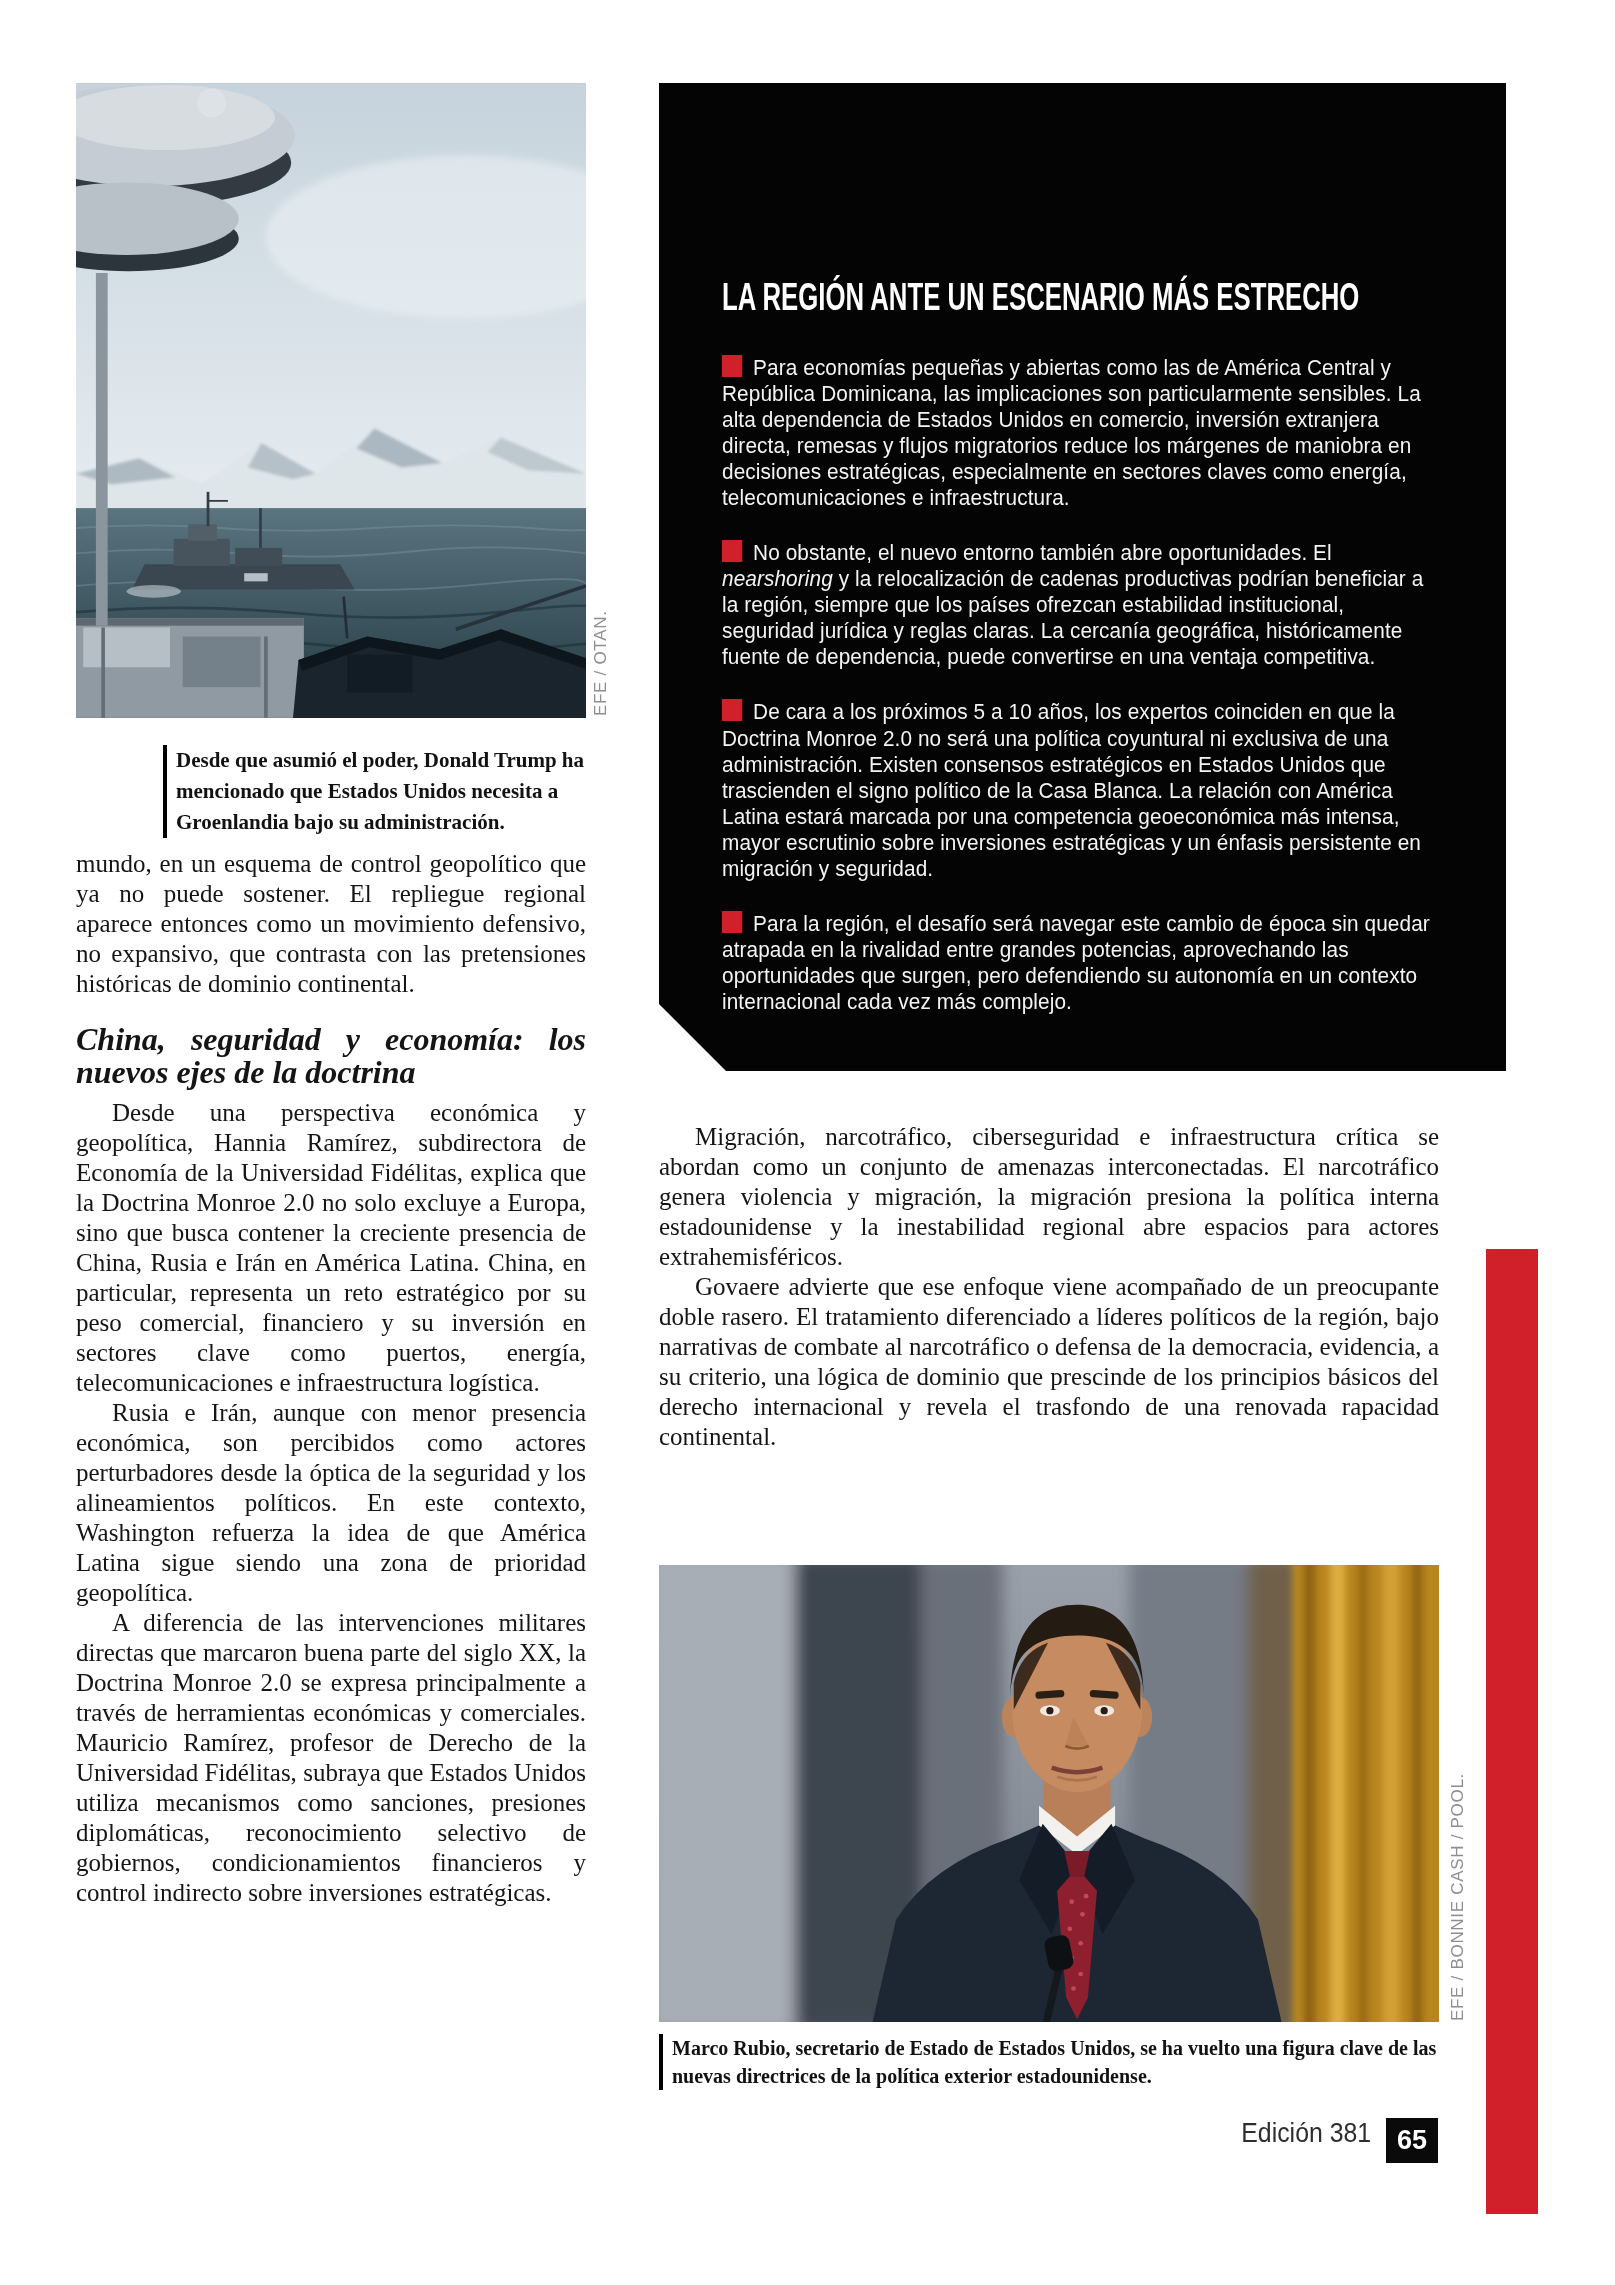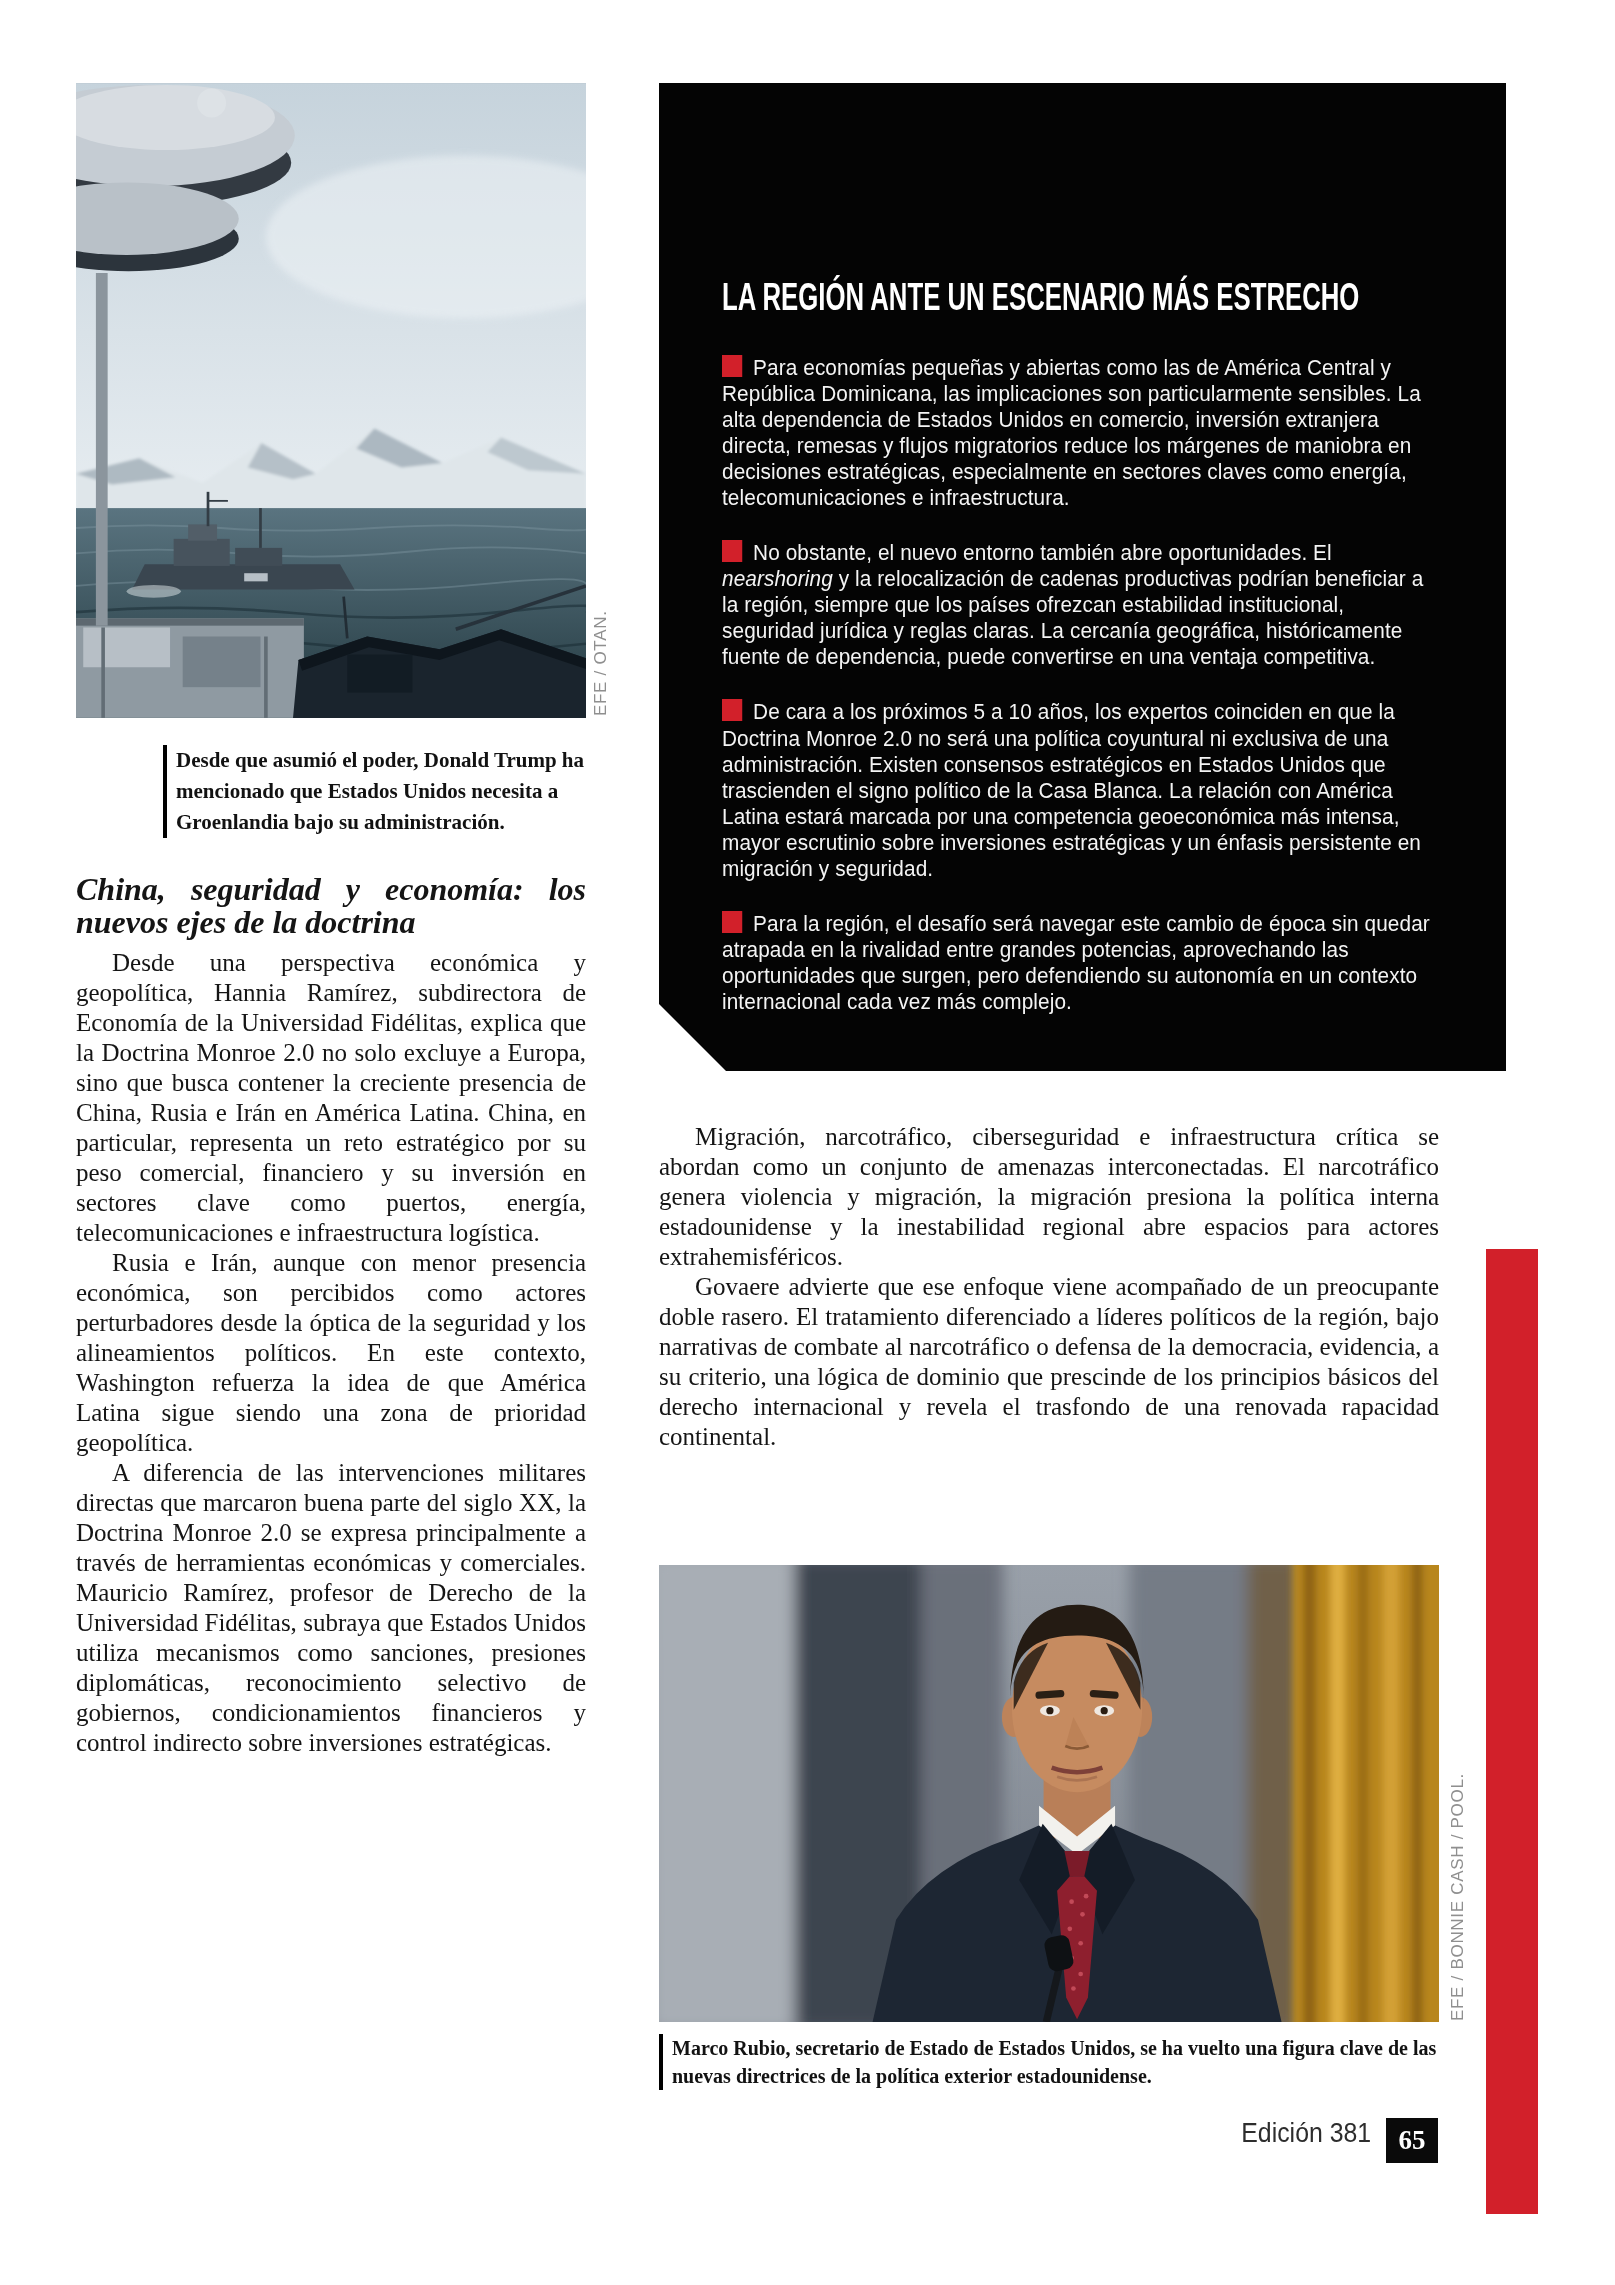--- a/index.html
+++ b/index.html
@@ -90,21 +90,21 @@
   #footer{left:977px;top:2118px;width:461px;display:flex;justify-content:flex-end;gap:14.5px;}
   #edition-label{
     font-size:27px;color:#2d2d2d;
     transform:scaleX(.92);transform-origin:100% 50%;
     font-family:"Liberation Sans",sans-serif;
   }
   #page-number-box{
     width:52px;height:45px;background:#0a0a0a;
     display:flex;align-items:center;justify-content:center;
   }
-  #page-number-box span{color:#fff;font-weight:bold;font-size:27px;font-family:Liberation Serif, serif;}
+  #page-number-box span{color:#fff;font-weight:bold;font-size:27px;}
 </style>
 </head>
 <body>
 
 <div class="photo" id="ship-photo">
   <svg width="510" height="635" viewBox="0 0 564 702" xmlns="http://www.w3.org/2000/svg">
     <defs>
       <linearGradient id="sky" x1="0" y1="0" x2="0" y2="1">
         <stop offset="0" stop-color="#c6d3dc"></stop>
           <stop offset="1" stop-color="#e7edf1"></stop>
@@ -190,20 +190,21 @@
   <div id="panel-title">LA REGIÓN ANTE UN ESCENARIO MÁS ESTRECHO</div>
   <div id="panel-body">
     <p><span class="bullet"></span><span>Para economías pequeñas y abiertas como las de América Central y República Dominicana, las implicaciones son particularmente sensibles. La alta dependencia de Estados Unidos en comercio, inversión extranjera directa, remesas y flujos migratorios reduce los márgenes de maniobra en decisiones estratégicas, especialmente en sectores claves como energía, telecomunicaciones e infraestructura.</span></p>
     <p><span class="bullet"></span><span>No obstante, el nuevo entorno también abre oportunidades. El <i>nearshoring</i> y la relocalización de cadenas productivas podrían beneficiar a la región, siempre que los países ofrezcan estabilidad institucional, seguridad jurídica y reglas claras. La cercanía geográfica, históricamente fuente de dependencia, puede convertirse en una ventaja competitiva.</span></p>
     <p><span class="bullet"></span><span>De cara a los próximos 5 a 10 años, los expertos coinciden en que la Doctrina Monroe 2.0 no será una política coyuntural ni exclusiva de una administración. Existen consensos estratégicos en Estados Unidos que trascienden el signo político de la Casa Blanca. La relación con América Latina estará marcada por una competencia geoeconómica más intensa, mayor escrutinio sobre inversiones estratégicas y un énfasis persistente en migración y seguridad.</span></p>
     <p><span class="bullet"></span><span>Para la región, el desafío será navegar este cambio de época sin quedar atrapada en la rivalidad entre grandes potencias, aprovechando las oportunidades que surgen, pero defendiendo su autonomía en un contexto internacional cada vez más complejo.</span></p>
   </div>
 </div>
 
 <div class="col serif" id="left-column">
+  <p>mundo, en un esquema de control geopolítico que ya no puede sostener. El repliegue regional aparece entonces como un movimiento defensivo, no expansivo, que contrasta con las pretensiones históricas de dominio continental.</p>
   <h3>China, seguridad y economía: los nuevos ejes de la doctrina</h3>
   <p class="indent">Desde una perspectiva económica y geopolítica, Hannia Ramírez, subdirectora de Economía de la Universidad Fidélitas, explica que la Doctrina Monroe 2.0 no solo excluye a Europa, sino que busca contener la creciente presencia de China, Rusia e Irán en América Latina. China, en particular, representa un reto estratégico por su peso comercial, financiero y su inversión en sectores clave como puertos, energía, telecomunicaciones e infraestructura logística.</p>
   <p class="indent">Rusia e Irán, aunque con menor presencia económica, son percibidos como actores perturbadores desde la óptica de la seguridad y los alineamientos políticos. En este contexto, Washington refuerza la idea de que América Latina sigue siendo una zona de prioridad geopolítica.</p>
   <p class="indent">A diferencia de las intervenciones militares directas que marcaron buena parte del siglo XX, la Doctrina Monroe 2.0 se expresa principalmente a través de herramientas económicas y comerciales. Mauricio Ramírez, profesor de Derecho de la Universidad Fidélitas, subraya que Estados Unidos utiliza mecanismos como sanciones, presiones diplomáticas, reconocimiento selectivo de gobiernos, condicionamientos financieros y control indirecto sobre inversiones estratégicas.</p>
 </div>
 
 <div class="col serif" id="right-column">
   <p class="indent">Migración, narcotráfico, ciberseguridad e infraestructura crítica se abordan como un conjunto de amenazas interconectadas. El narcotráfico genera violencia y migración, la migración presiona la política interna estadounidense y la inestabilidad regional abre espacios para actores extrahemisféricos.</p>
   <p class="indent">Govaere advierte que ese enfoque viene acompañado de un preocupante doble rasero. El tratamiento diferenciado a líderes políticos de la región, bajo narrativas de combate al narcotráfico o defensa de la democracia, evidencia, a su criterio, una lógica de dominio que prescinde de los principios básicos del derecho internacional y revela el trasfondo de una renovada rapacidad continental.</p>
 </div>

